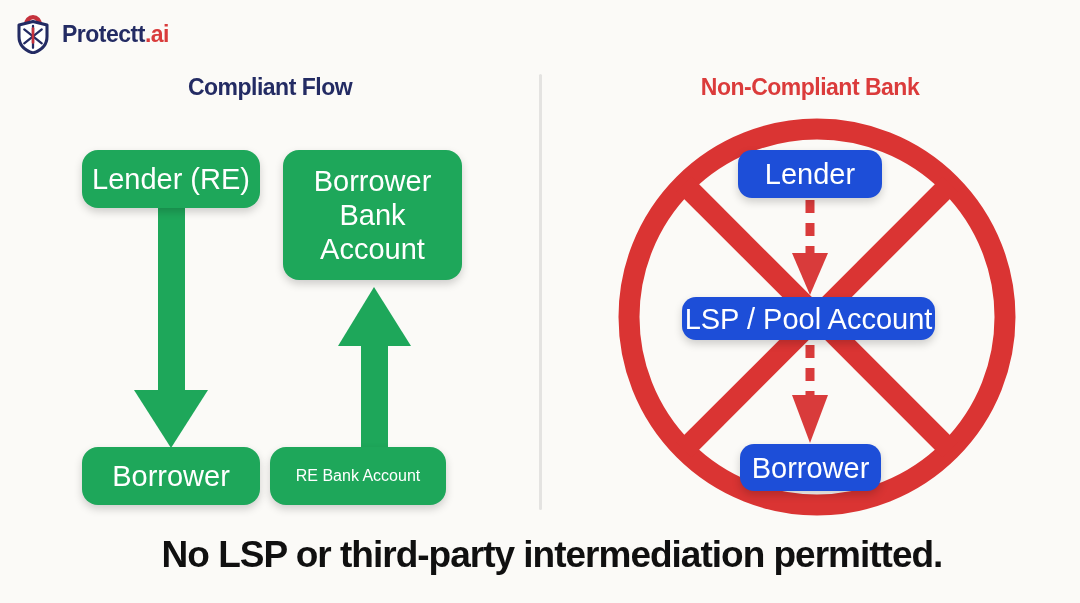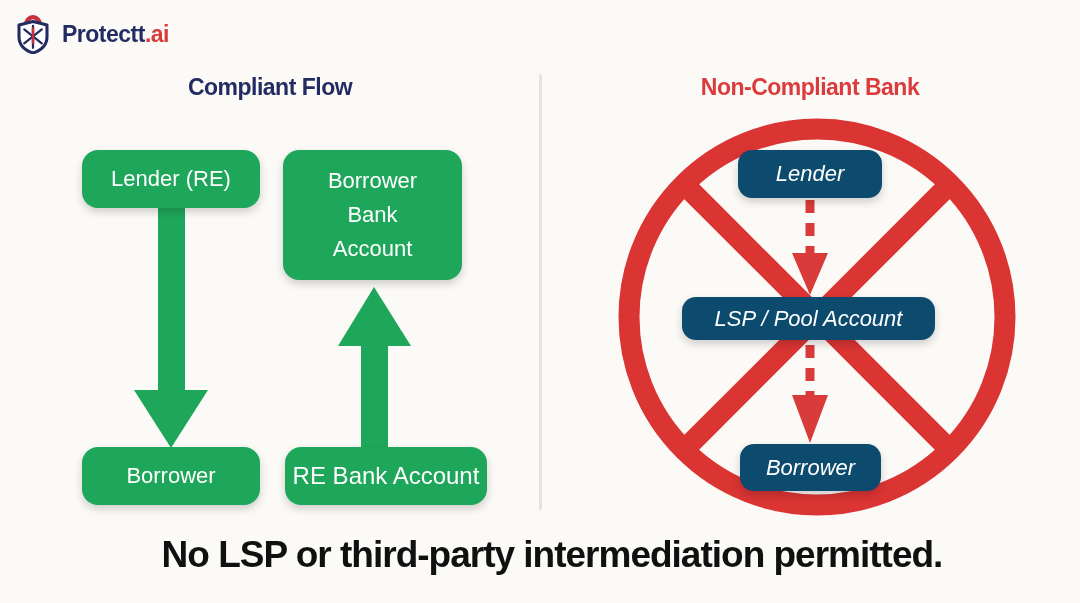--- a/index.html
+++ b/index.html
@@ -23,31 +23,31 @@
   .title.noncompliant{ left:540px; color:#DB3B3B; }
 
   
   .divider { position:absolute; left:539px; top:74px; width:3px; height:436px;
              background:#E4E3E1; border-radius:2px; }
 
   
   .fbox {
     position:absolute; z-index:2;
     display:flex; align-items:center; justify-content:center; text-align:center;
-    color:#FFFFFF; font-size:22px; font-weight:500; line-height:32px;
+    color:#FFFFFF; font-size:29px; font-weight:500; line-height:32px;
     border-radius:16px;
     box-shadow:0 4px 8px rgba(0,0,0,0.18);
   }
   .fbox.green { background:#1EA75A; }
-  .fbox.red   { background:#0c4a6e; border-radius:14px;font-style:italic; }
+  .fbox.red   { background:#1d4ed8; border-radius:14px; }
 
   .box-lender-re      { left:82px;  top:150px; width:178px; height:58px; }
   .box-borrower-left  { left:82px;  top:447px; width:178px; height:58px; }
   .box-borrower-bank  { left:283px; top:150px; width:179px; height:130px; padding:0 44px; box-sizing:border-box; line-height:34px; }
-  .box-re-bank        { left:285px; top:447px; width:202px; height:58px; font-size:24px; }
+  .box-re-bank        { left:270px; top:447px; width:176px; height:58px; font-size:16px; }
 
   .box-lender-red     { left:738px; top:150px; width:144px; height:48px; }
   .box-lsp            { left:682px; top:297px; width:253px; height:43px; }
   .box-borrower-red   { left:740px; top:444px; width:141px; height:47px; }
 
   
   .arrows-left, .prohibit { position:absolute; z-index:1; pointer-events:none; }
   .arrows-left { left:0; top:0; }
   .prohibit    { left:595px; top:105px; }
 

